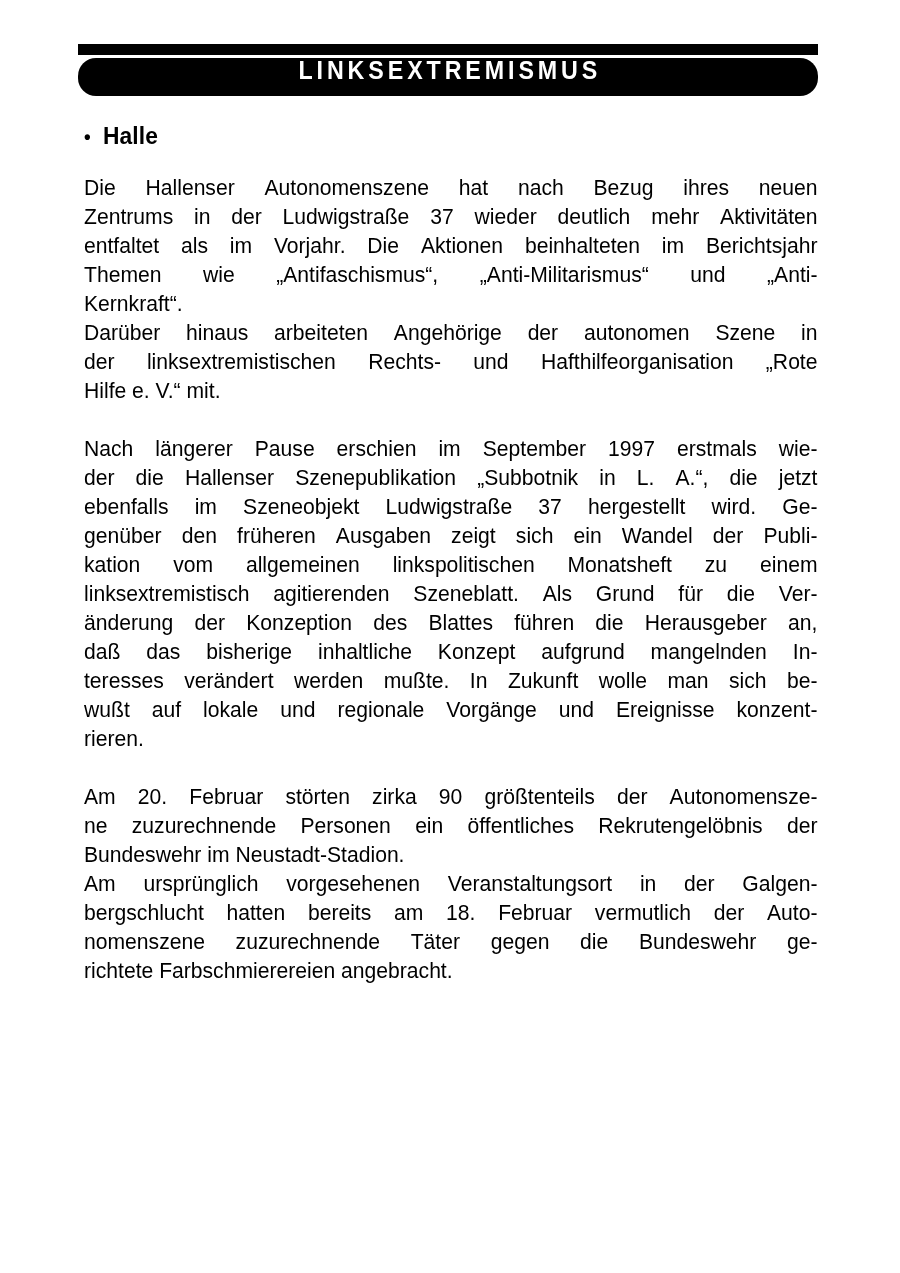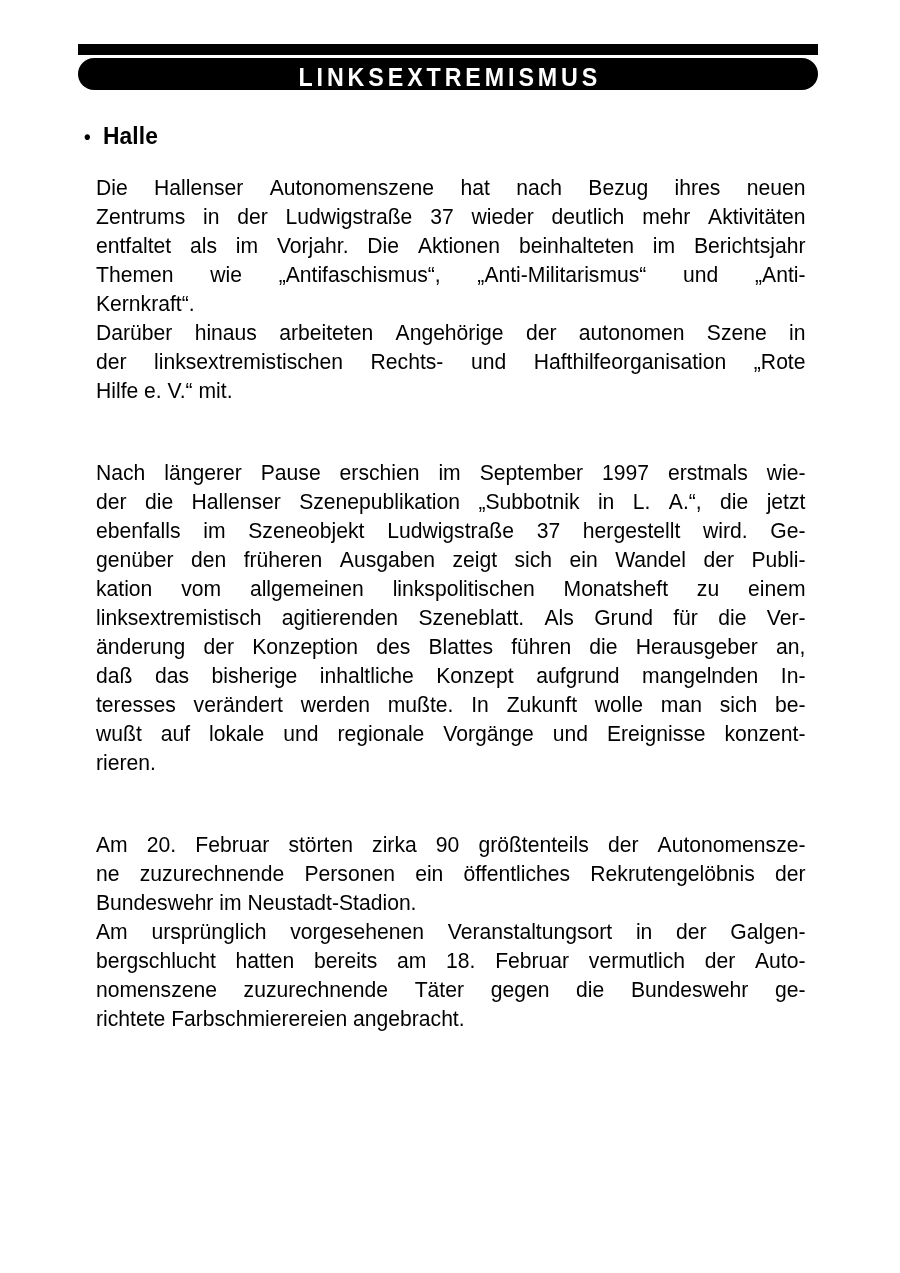--- a/index.html
+++ b/index.html
@@ -33,25 +33,25 @@
     height: 11px;
     background: #000000;
     width: 100%;
   }
   .banner-gap {
     height: 3px;
     background: #ffffff;
     width: 100%;
   }
   .banner-bar {
-    height: 32px;
+    height: 38px;
     background: #000000;
     width: 100%;
     display: flex;
-    align-items: flex-end;
+    align-items: flex-start;
     justify-content: center;
     border-radius: 18px;
   }
   .banner-title {
     color: #ffffff;
     font-family: "Liberation Sans", sans-serif;
     font-weight: bold;
     font-size: 25px;
     letter-spacing: 4.2px;
     line-height: 1;
@@ -85,21 +85,21 @@
     font-size: 20px;
     line-height: 28px;
   }
   .bullet-label {
     font-weight: bold;
     font-size: 24px;
     letter-spacing: 0.1px;
   }
 
   .para-block {
-    margin: 12px;
+    margin: 0;
   }
   .block-spacer {
     height: 29px;
   }
 
   
   .tline {
     display: flex;
     justify-content: space-between;
     font-size: 22px;

